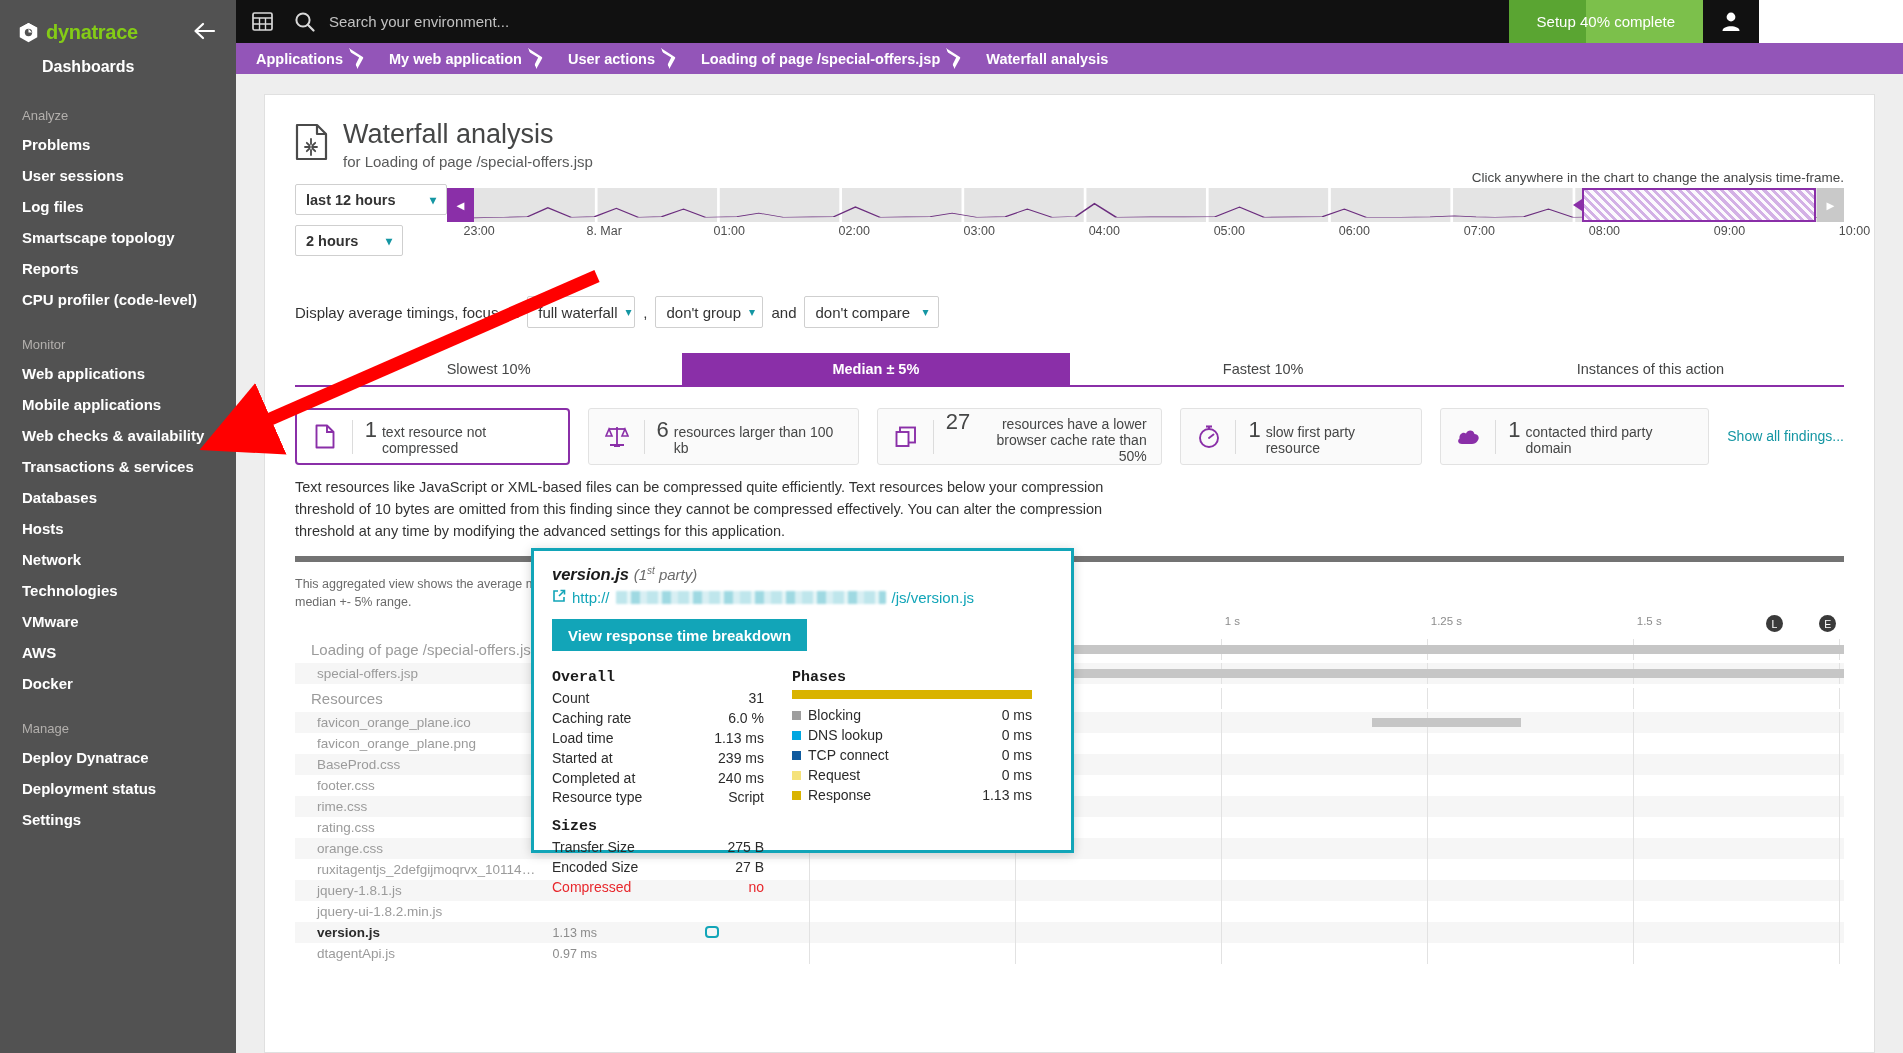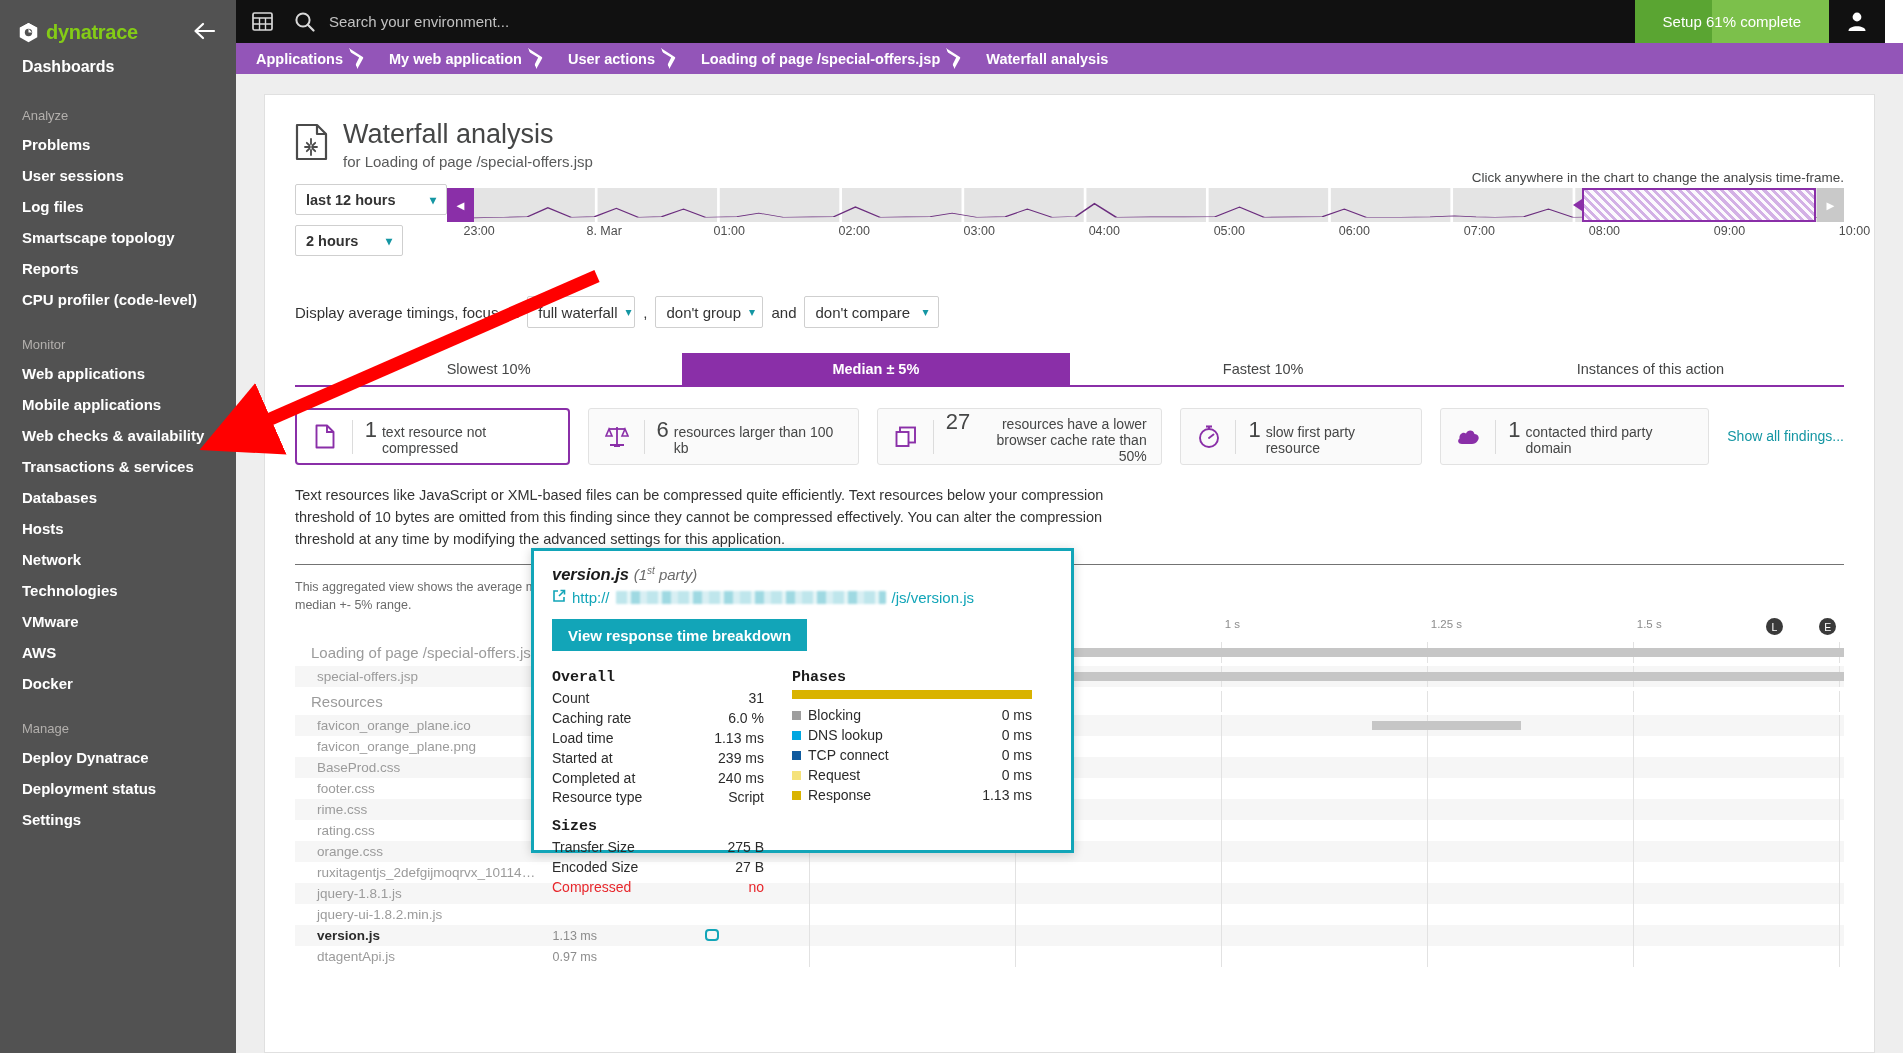--- a/index.html
+++ b/index.html
@@ -35,35 +35,36 @@
     font-size: 20px; font-weight: 700; letter-spacing: -0.3px; color: #84cc16;
   }
   .collapse-arrow {
     margin-left: auto; color: #fff; font-size: 22px; line-height: 1;
     cursor: pointer; padding-right: 4px;
   }
   .nav-top-item {
     padding: 10px 20px 10px 22px;
     font-size: 16px; font-weight: 600; color: #fff;
     cursor: pointer;
+    margin-left: 20px;
   }
   .nav-group-label {
     padding: 22px 20px 6px 22px;
     font-size: 13px; color: #b3b0ad; font-weight: 400;
   }
   .nav-item {
     padding: 7px 20px 7px 22px;
     font-size: 15px; font-weight: 600; color: #fff;
     cursor: pointer; white-space: nowrap;
   }
 
   
   .topbar {
     position: absolute; left: 236px; top: 0;
-    width: 1649px; height: 43px;
+    width: 1523px; height: 43px;
     background: #111111;
     display: flex; align-items: center;
   }
   .topbar-icon {
     width: 52px; height: 43px; display: flex; align-items: center; justify-content: center;
     color: #d9d9d9; cursor: pointer;
   }
   .search-wrap {
     display:flex; align-items:center; gap: 14px; padding-left: 6px; flex: 1;
   }
@@ -235,21 +236,21 @@
   .finding-txt { display:flex; align-items:baseline; gap:5px; }
   .finding-num { font-size: 22px; color:#454646; font-weight:400; }
   .finding-desc { font-size: 14px; color:#454646; line-height:1.15; max-width: 180px; }
   .finding-desc.two { text-align: right; }
   .show-all {
     font-size: 14px; color: #1496a3; line-height: 1.3; cursor: pointer; white-space: nowrap;
   }
 
   
   .finding-detail {
-    margin-top: 20px; border-bottom: 1px solid #737373; padding-bottom: 14px;
+    margin-top: 12px; border-bottom: 6px solid #737373; padding-bottom: 14px;
   }
   .finding-detail p {
     font-size: 14.5px; color: #333; line-height: 1.5; max-width: 820px;
   }
   .agg-note {
     margin-top: 14px; font-size: 12.5px; color: #6b6b6b; line-height: 1.4;
     max-width: 470px;
   }
 
   
@@ -400,21 +401,21 @@
     <span style="display:flex;">
       <svg width="21" height="21" viewBox="0 0 21 21">
           <circle cx="9" cy="9" r="6.6" fill="none" stroke="#d9d9d9" stroke-width="2"></circle>
           <path d="M13.8 13.8 L19.5 19.5" stroke="#d9d9d9" stroke-width="2.2" stroke-linecap="round"></path>
         </svg>
     </span>
     <input class="search-input" type="text" placeholder="Search your environment..." style="">
   </div>
   <div class="setup-btn">
     <div class="setup-progress" id="setup-progress-bar" style="width: 40%; background: rgb(90, 165, 50);"></div>
-    <span class="setup-label">Setup 61% complete</span>
+    <span class="setup-label">Setup 40% complete</span>
   </div>
   <div class="user-icon">
     <svg width="20" height="21" viewBox="0 0 20 21">
         <circle cx="10" cy="6" r="4.4" fill="#fff"></circle>
         <path d="M1.5 20 C1.5 13.8 18.5 13.8 18.5 20 Z" fill="#fff"></path>
       </svg>
   </div>
 </div>
 
 <div class="breadcrumb">

